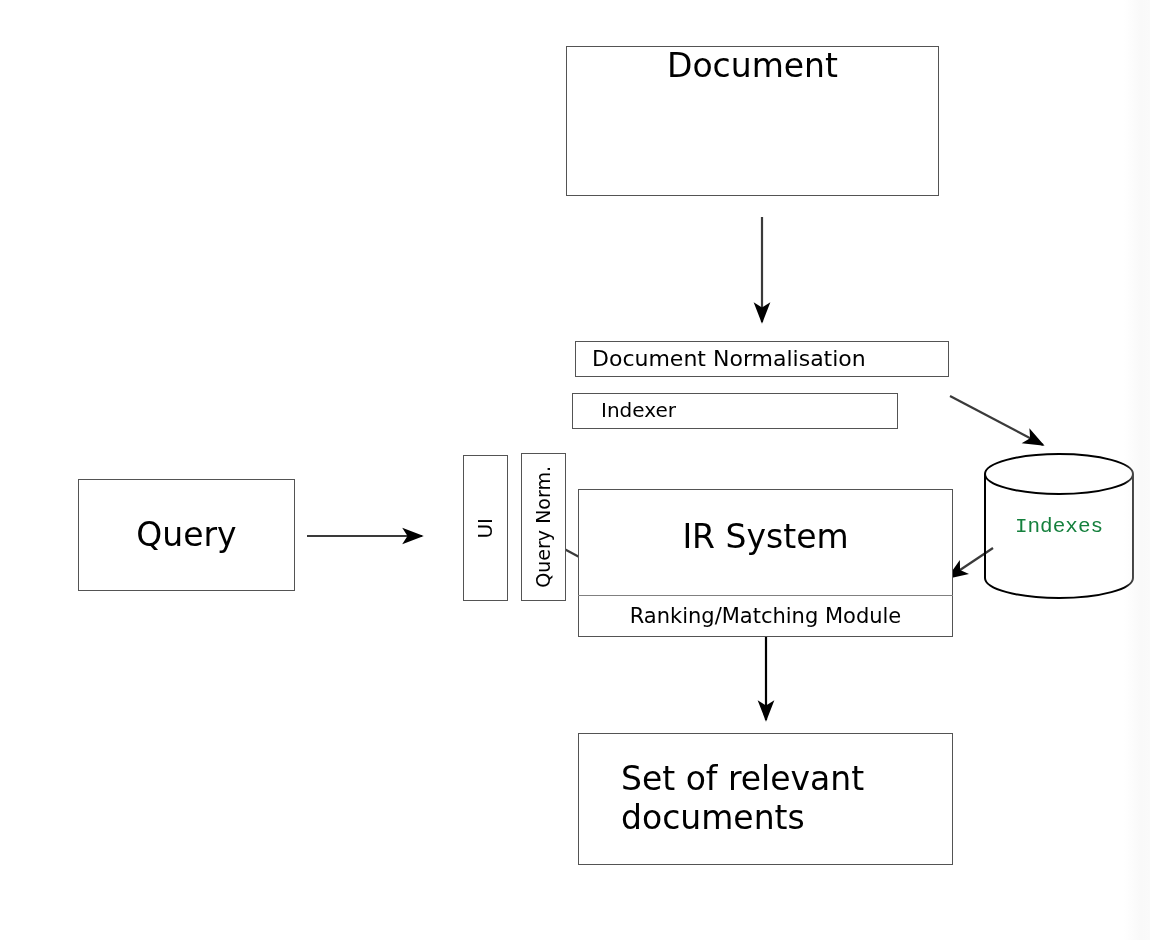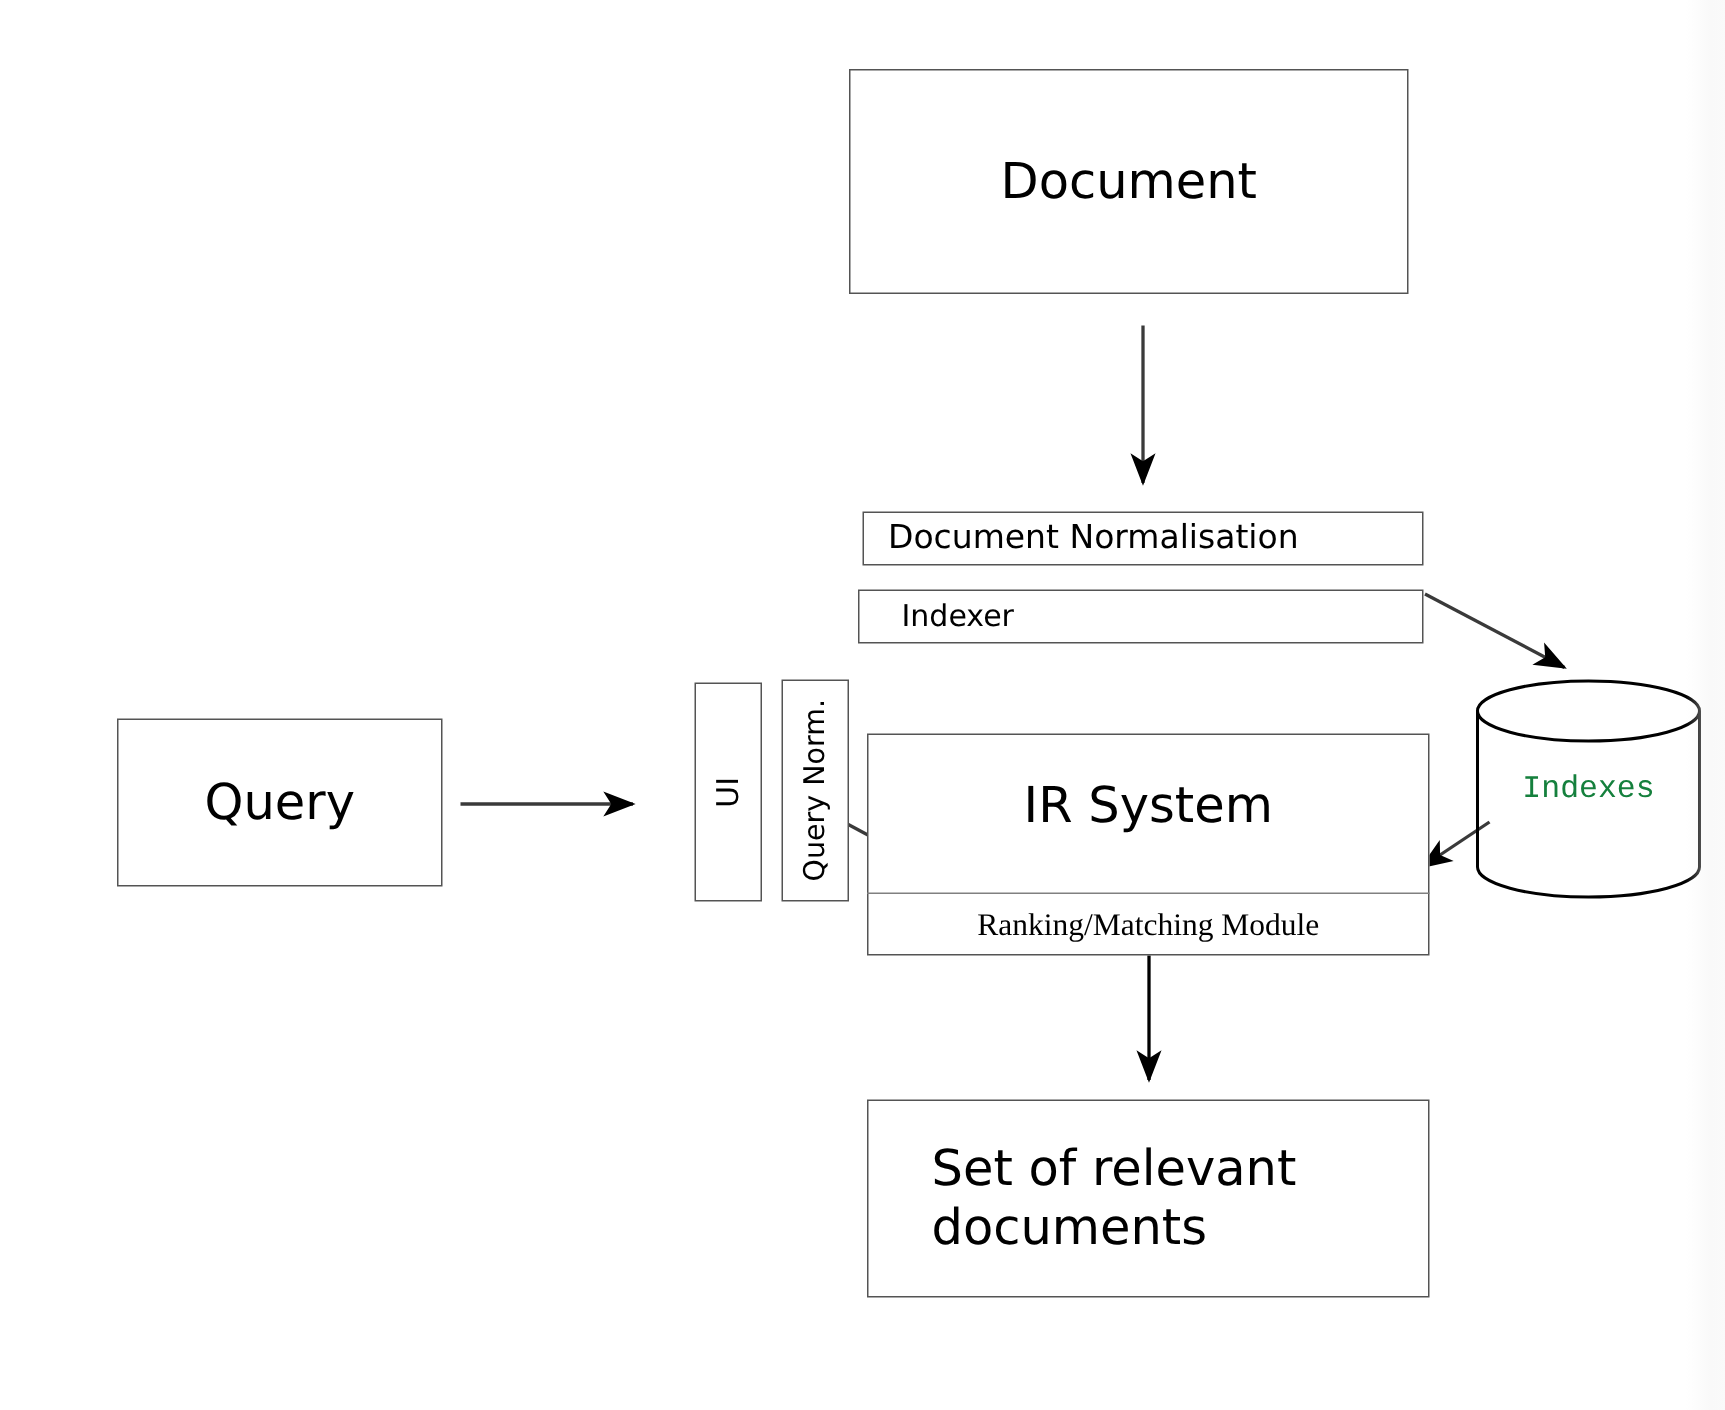--- a/index.html
+++ b/index.html
@@ -32,28 +32,28 @@
     color: #000000;
     line-height: 1.18;
   }
   .node.center { align-items: center; justify-content: center; text-align: center; }
   .node.leftmid { align-items: center; justify-content: flex-start; text-align: left; }
 
   
   #doc-collection {
     left: 566px; top: 46px; width: 373px; height: 150px;
     font-size: 33px;
-    align-items: center; justify-content: center; text-align: center;
+    align-items: flex-start; justify-content: center; text-align: center;
   }
   #doc-normalisation {
     left: 575px; top: 341px; width: 374px; height: 36px;
     font-size: 22px; padding-left: 16px;
   }
   #indexer {
-    left: 572px; top: 393px; width: 377px; height: 36px;
+    left: 572px; top: 393px; width: 326px; height: 36px;
     font-size: 20px; padding-left: 28px;
   }
   #ui-box {
     left: 463px; top: 455px; width: 45px; height: 146px;
     align-items: center; justify-content: center;
   }
   #ui-box .vlabel {
     writing-mode: vertical-rl;
     transform: rotate(180deg);
     font-size: 20px;
@@ -84,21 +84,20 @@
   #ranking-module {
     position: absolute;
     left: -1px; top: 105px; width: 375px; height: 42px;
     box-sizing: border-box;
     border-top: 1.5px solid #808080;
     display: flex;
     align-items: center;
     justify-content: center;
     font-size: 21px;
     background: transparent;
-    font-family: Liberation Serif, serif;
   }
   #query-box {
     left: 78px; top: 479px; width: 217px; height: 112px;
     font-size: 33px;
     align-items: center; justify-content: center; text-align: center;
   }
   #relevant-docs {
     left: 578px; top: 733px; width: 375px; height: 132px;
     font-size: 33px;
     align-items: center;

